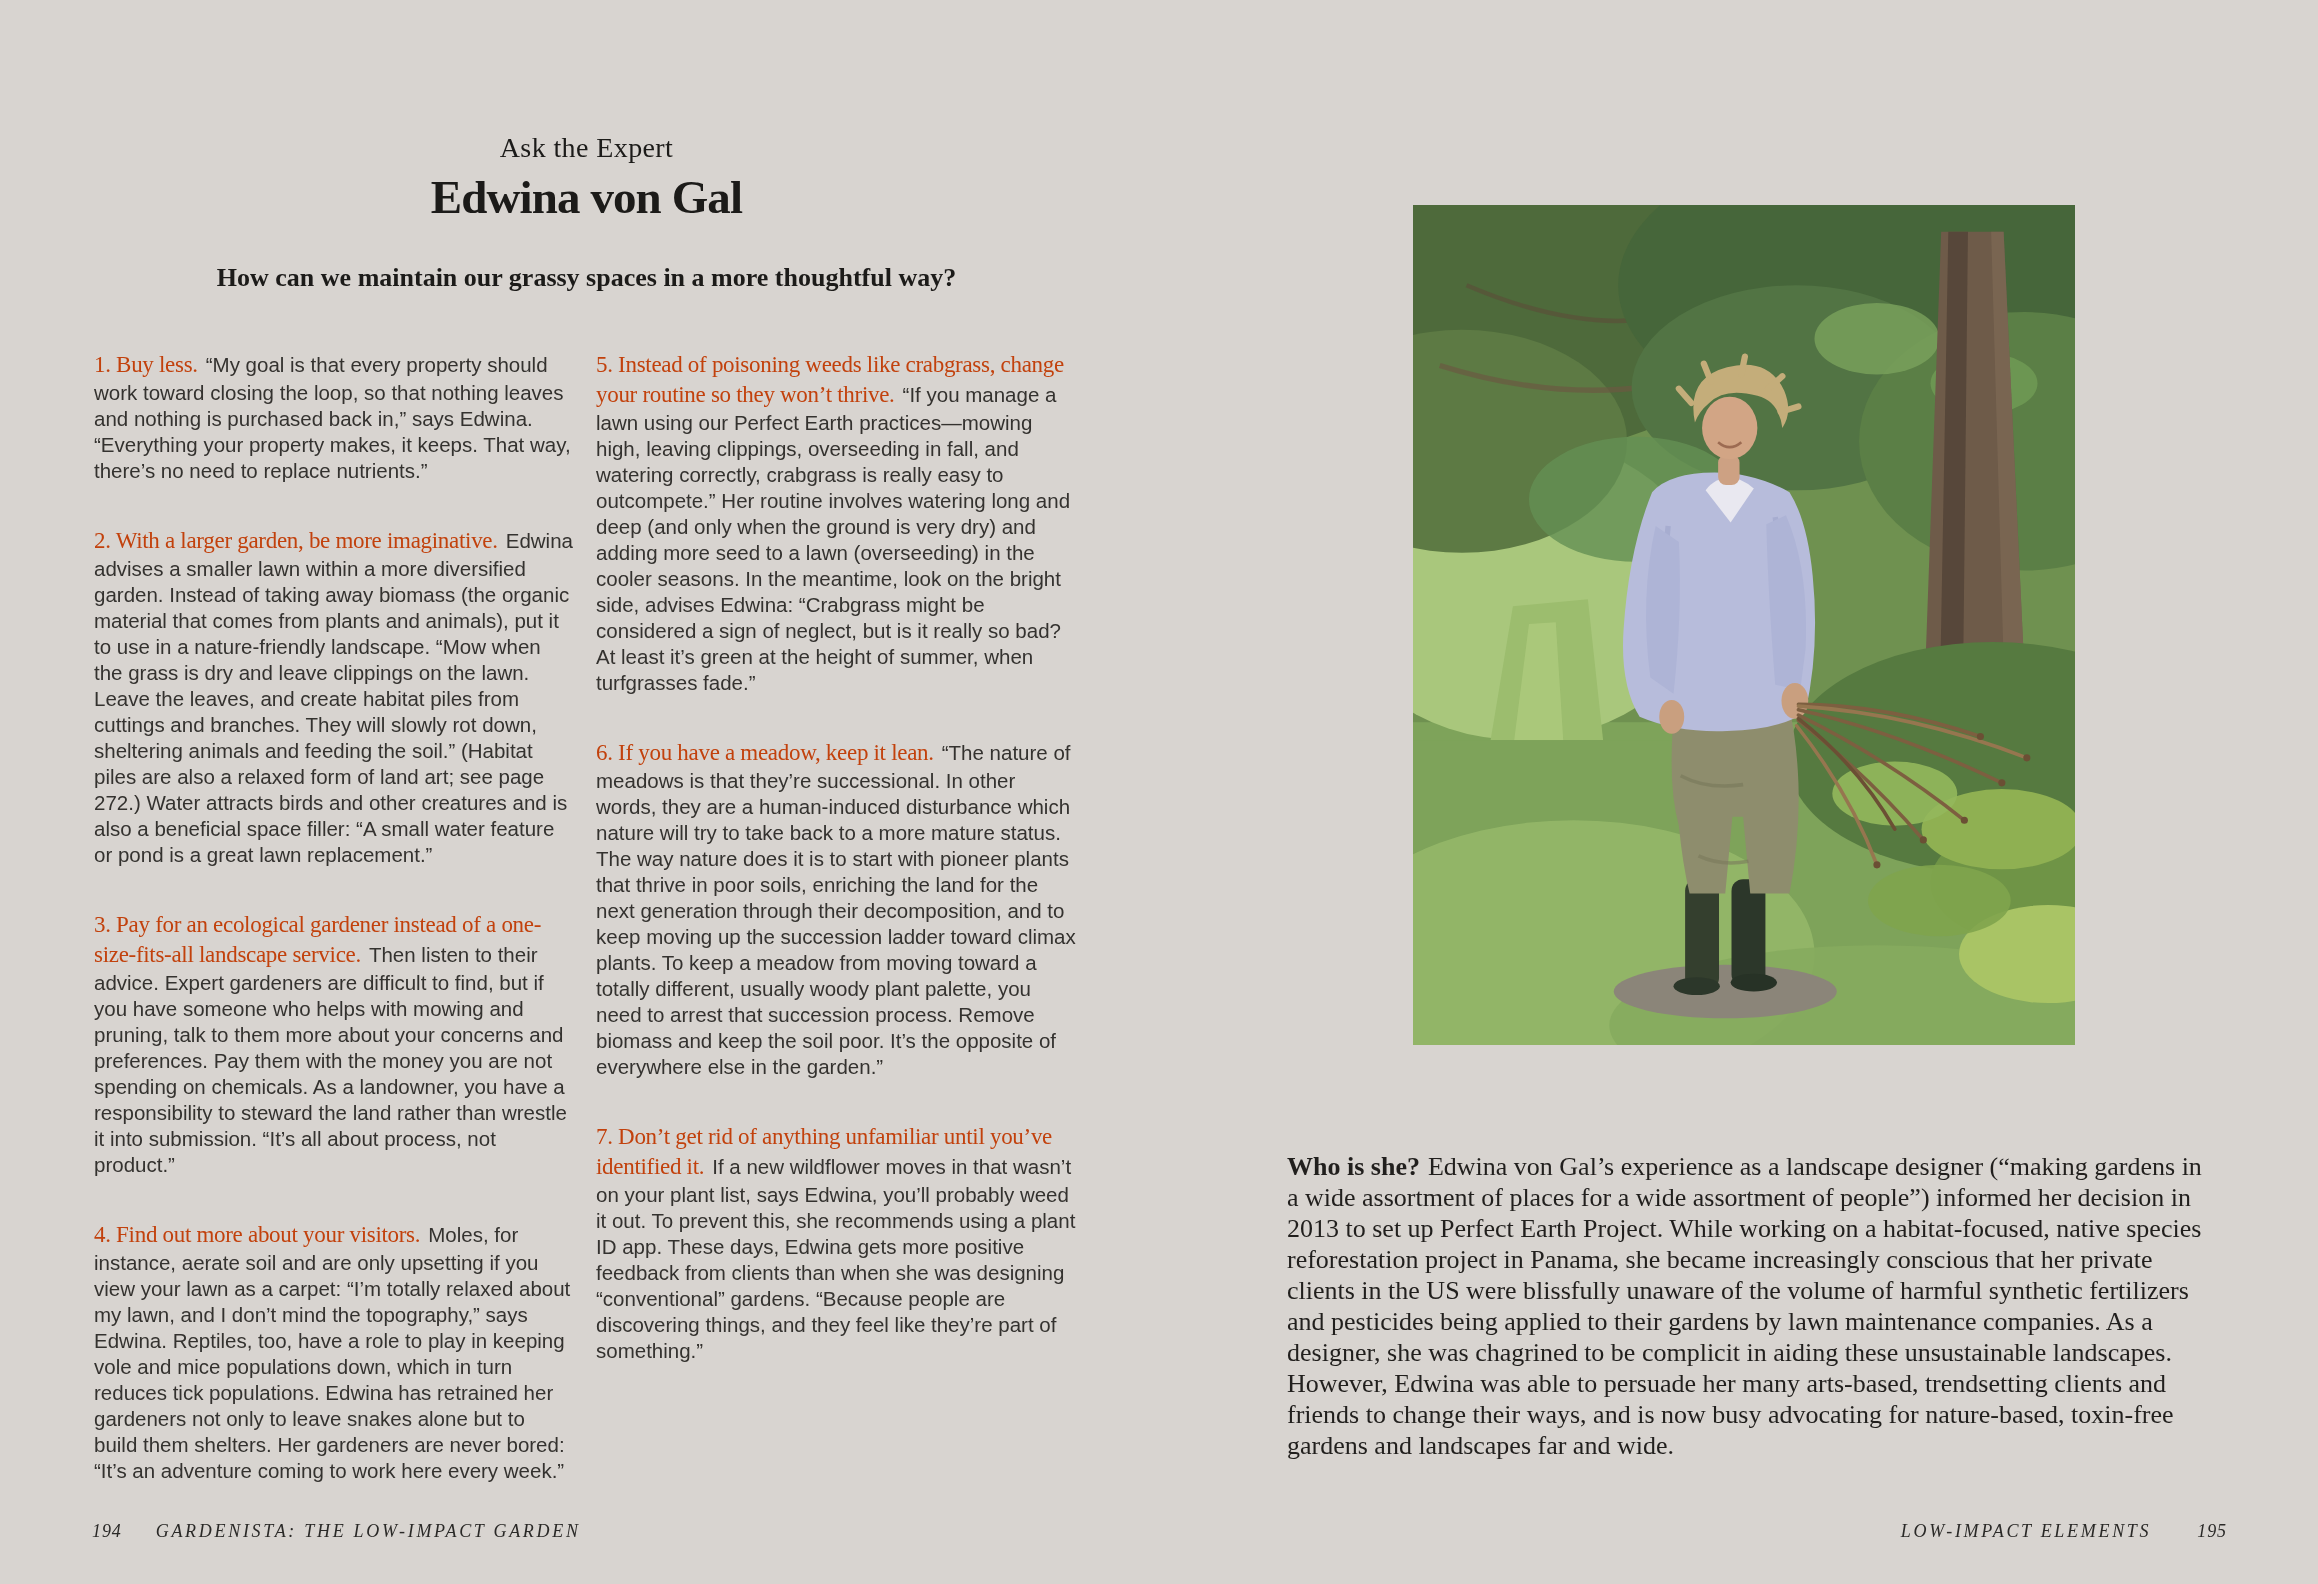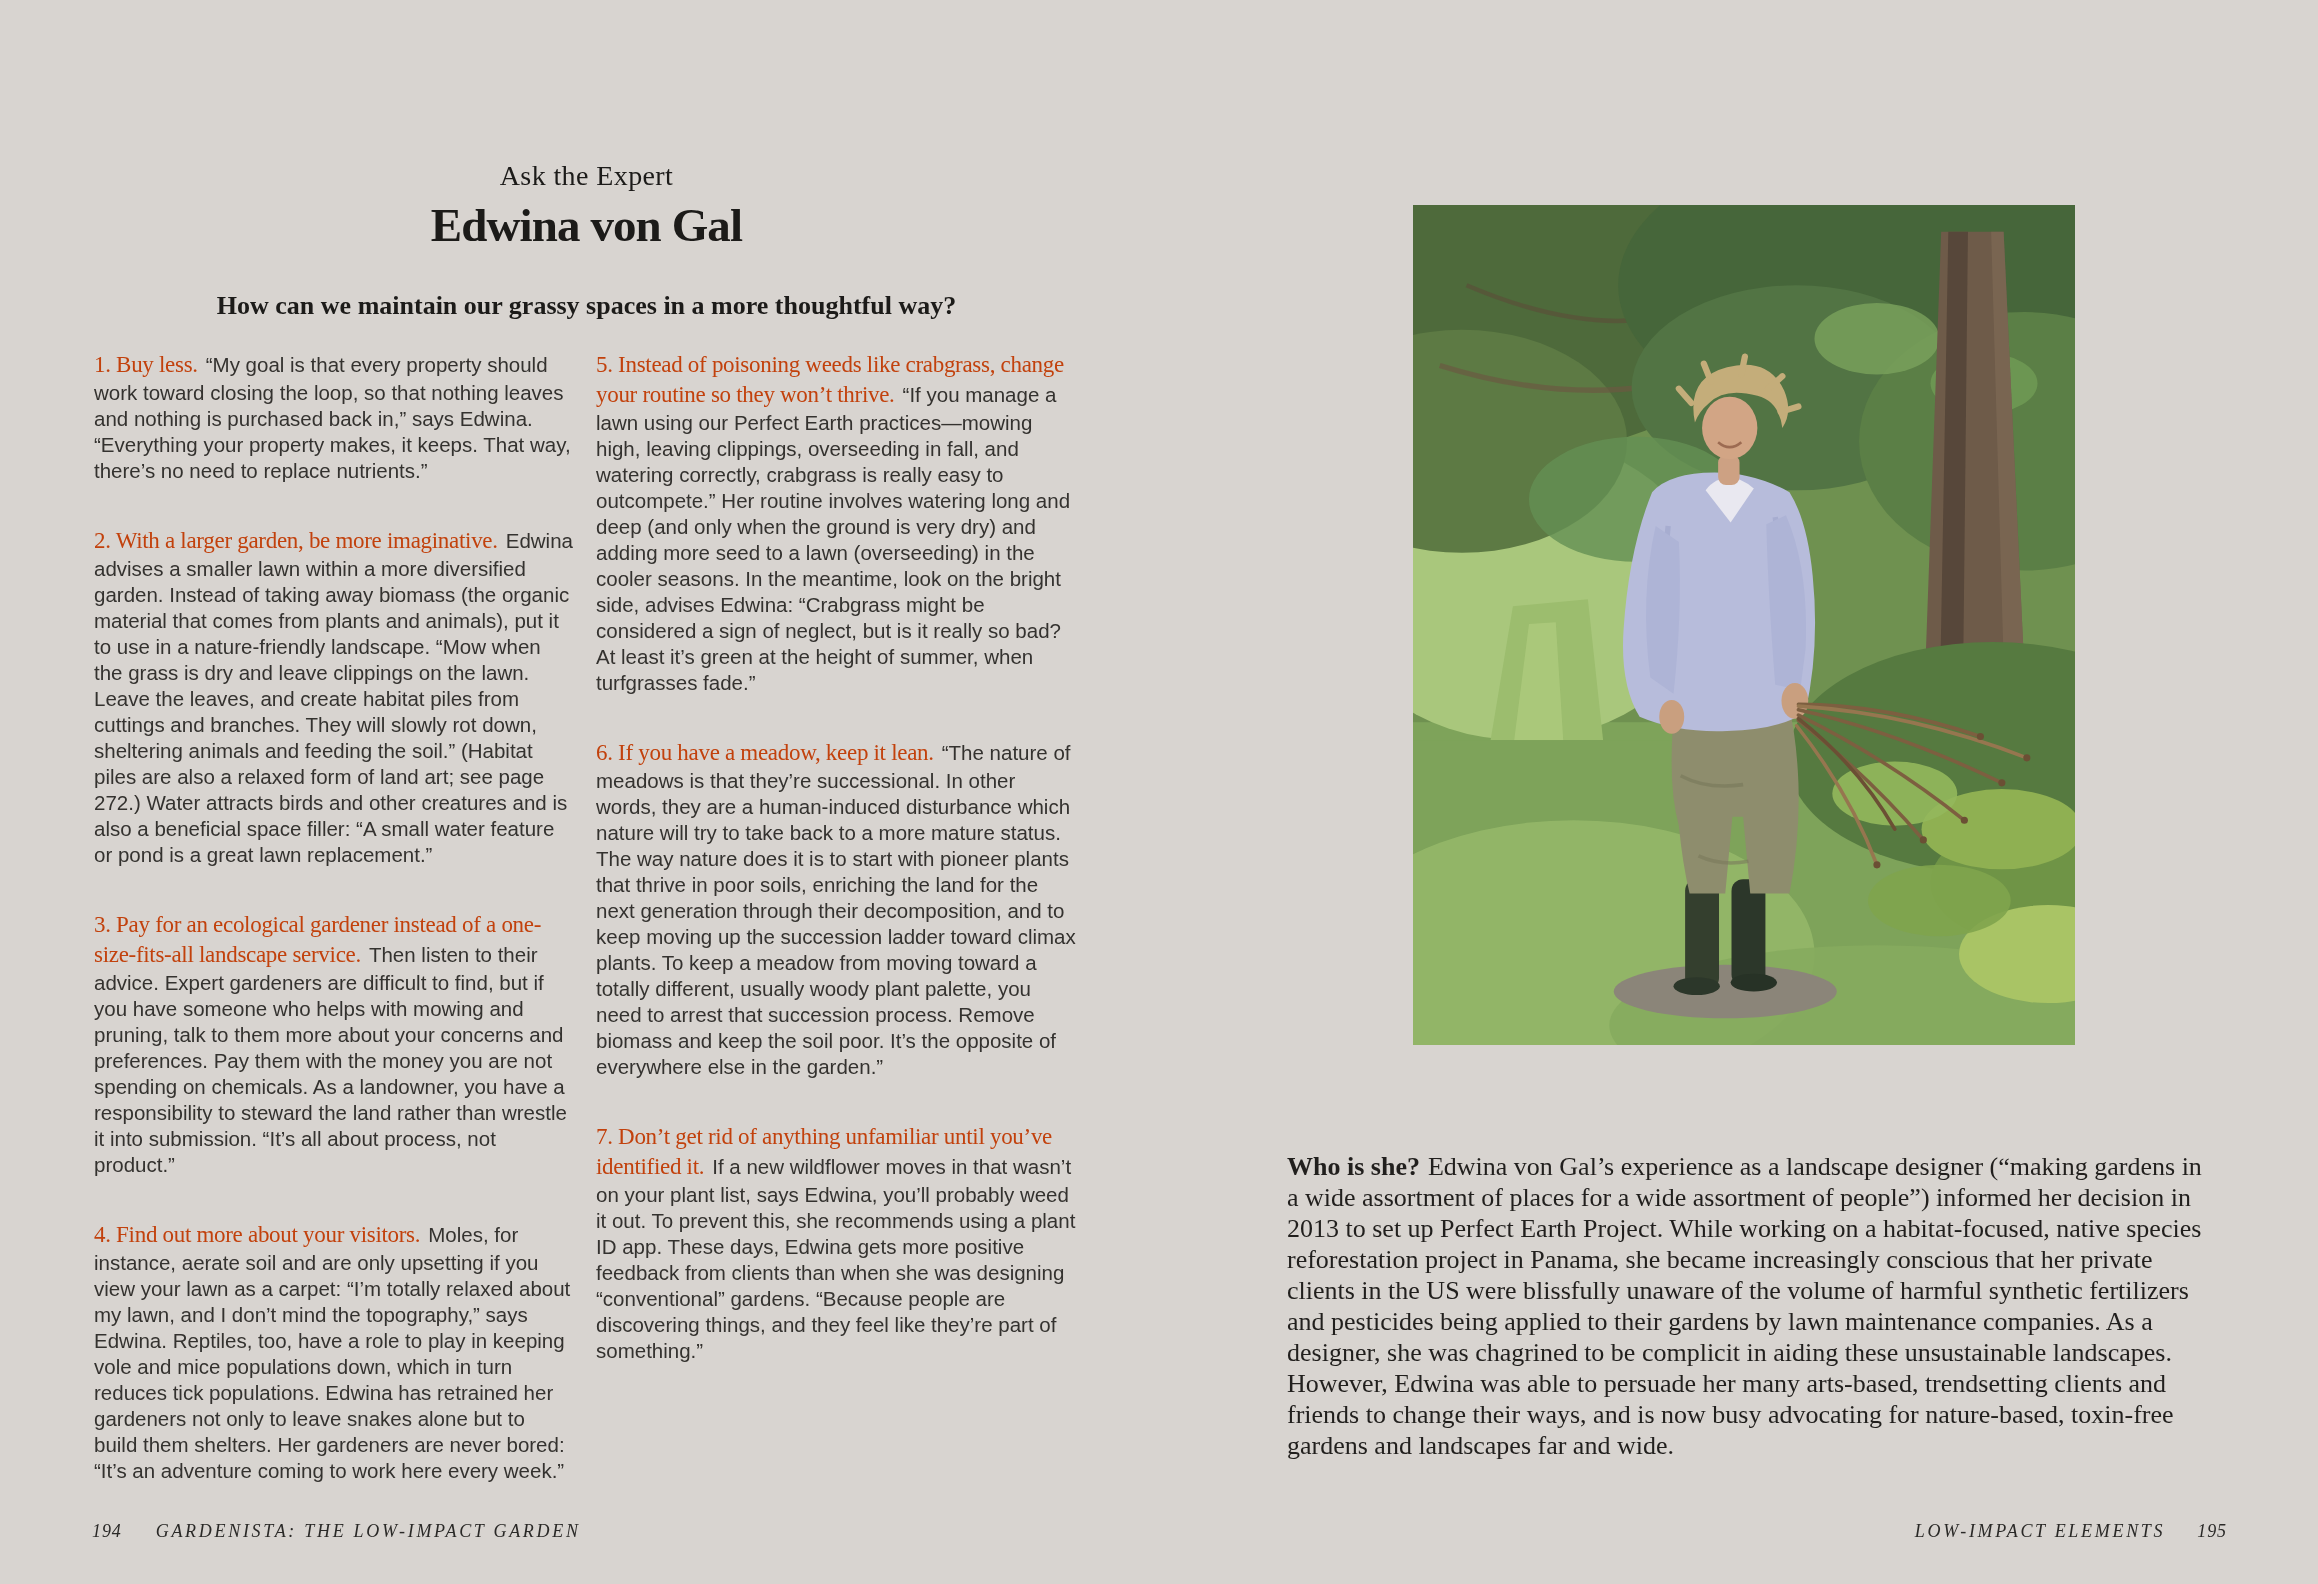--- a/index.html
+++ b/index.html
@@ -10,21 +10,20 @@
     font-family:"Liberation Sans","DejaVu Sans",sans-serif;
     color:#2c2b29;
     overflow:hidden;
   }
   
   .header{
     position:absolute;left:94px;top:132px;width:985px;
     text-align:center;
     font-family:"Liberation Serif","DejaVu Serif",serif;
     color:#1c1b19;
-    margin-top:28px;
   }
   .kicker{font-size:28px;line-height:32px;letter-spacing:0.4px;}
   .title{font-size:47px;line-height:57px;font-weight:bold;margin-top:5.4px;letter-spacing:-0.9px;}
   .question{font-size:26px;line-height:30px;font-weight:bold;margin-top:37px;}
   
   .col{position:absolute;top:350px;}
   .col-1{left:94px;width:479px;}
   .col-2{left:596px;width:482px;}
   .tip{margin:0 0 42px 0;font-size:20.5px;line-height:26px;color:#34322f;}
   .tip-lead{
@@ -49,21 +48,21 @@
   .footer-left,.footer-right{
     position:absolute;top:1521px;
     font-family:"Liberation Serif","DejaVu Serif",serif;
     font-size:18px;color:#2a2927;white-space:nowrap;font-style:italic;
   }
   .footer-left{left:92px;}
   .footer-right{right:92px;}
   .folio{letter-spacing:0.9px;}
   .running-head{letter-spacing:2.7px;}
   .footer-left .running-head{margin-left:34px;}
-  .footer-right .folio{margin-left:32px;}
+  .footer-right .folio{margin-left:46px;}
 </style>
 </head>
 <body>
 
 <div class="spread">
 
   <div class="header">
     <div class="kicker">Ask the Expert</div>
     <div class="title">Edwina von Gal</div>
     <div class="question">How can we maintain our grassy spaces in a more thoughtful way?</div>

